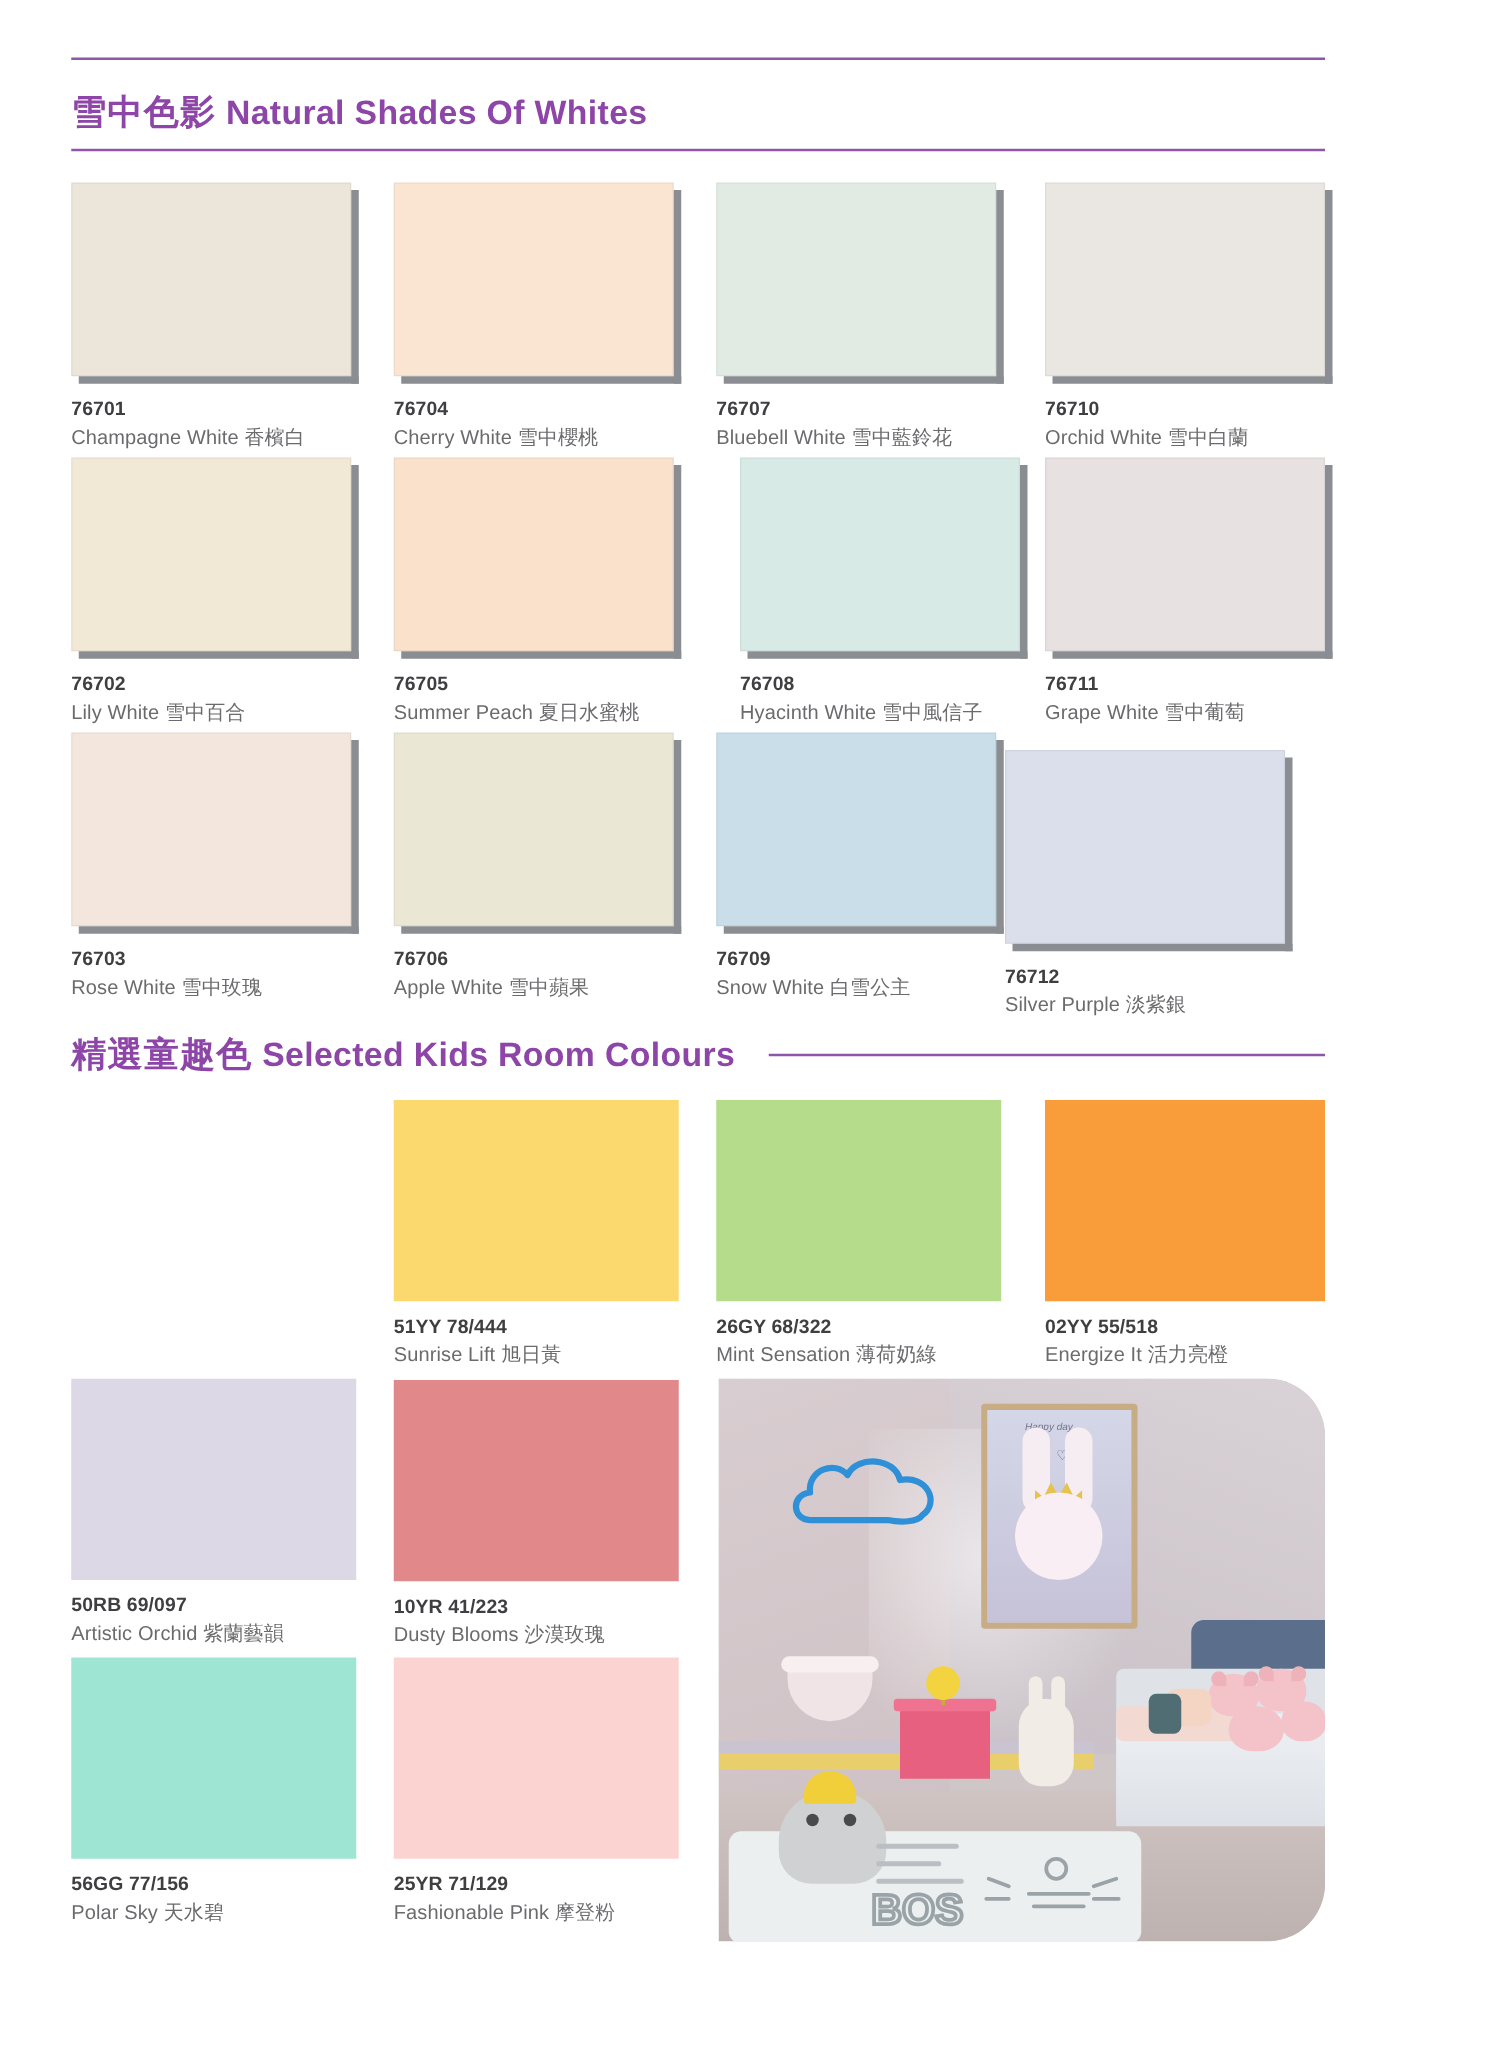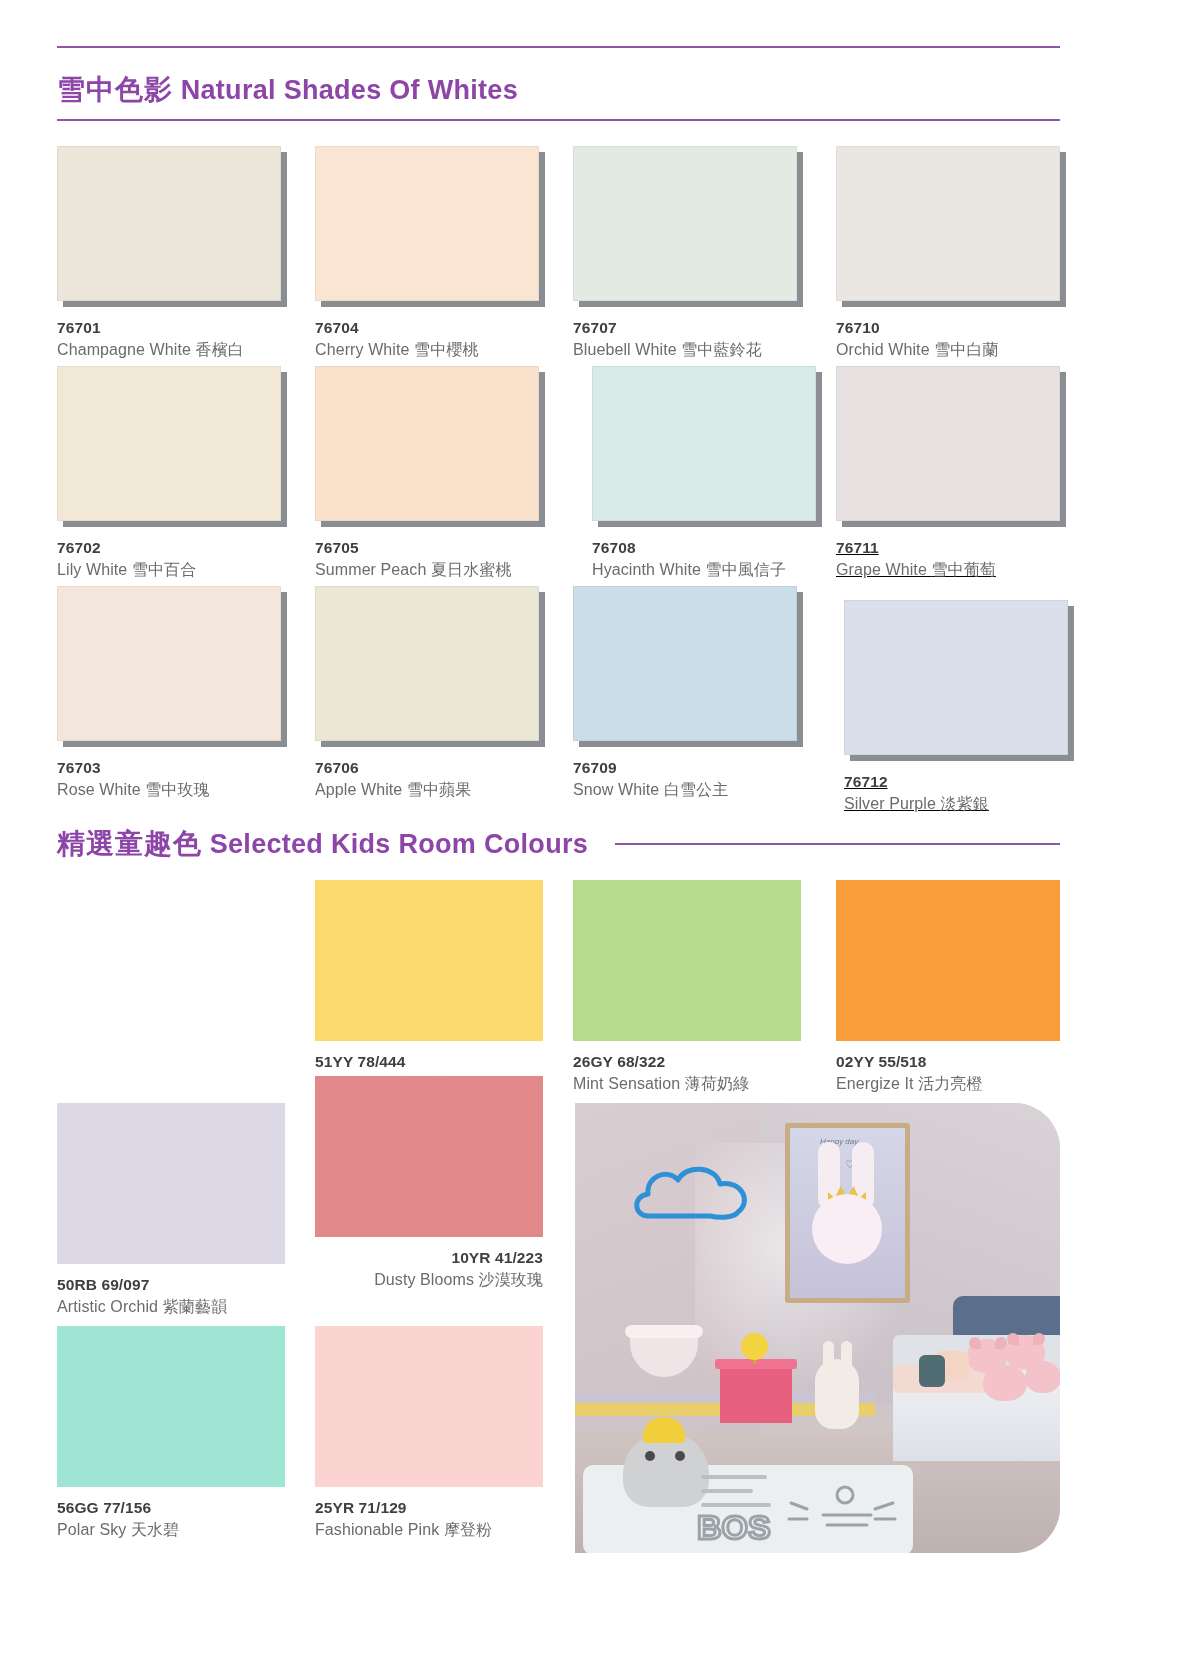--- a/index.html
+++ b/index.html
@@ -266,21 +266,21 @@
       <div class="shadow-r"></div>
       <div class="shadow-b"></div>
     </div>
     <div class="code">76708</div>
     <div class="name">
       <span>Hyacinth White</span>
       <span>雪中風信子</span>
     </div>
   </div>
 
-  <div class="swatch" style="left:836px; top:366px;text-decoration:underline;">
+  <div class="swatch" style="left:836px; top:366px;">
     <div class="chip">
       <div class="face" style="background:#e7e1e1"></div>
       <div class="shadow-r"></div>
       <div class="shadow-b"></div>
     </div>
     <div class="code">76711</div>
     <div class="name">
       <span>Grape White</span>
       <span>雪中葡萄</span>
     </div>
@@ -318,21 +318,21 @@
       <div class="shadow-r"></div>
       <div class="shadow-b"></div>
     </div>
     <div class="code">76709</div>
     <div class="name">
       <span>Snow White</span>
       <span>白雪公主</span>
     </div>
   </div>
 
-  <div class="swatch" style="left:844px; top:600px;text-decoration:underline;">
+  <div class="swatch" style="left:804px; top:600px;">
     <div class="chip">
       <div class="face" style="background:#dbdeeb"></div>
       <div class="shadow-r"></div>
       <div class="shadow-b"></div>
     </div>
     <div class="code">76712</div>
     <div class="name">
       <span>Silver Purple</span>
       <span>淡紫銀</span>
     </div>
@@ -384,21 +384,21 @@
     <div class="chip flat">
       <div class="face" style="background:#dcd8e6; width:228px; height:161px;"></div>
     </div>
     <div class="code">50RB 69/097</div>
     <div class="name">
       <span>Artistic Orchid</span>
       <span>紫蘭藝韻</span>
     </div>
   </div>
 
-  <div class="swatch" style="left:315px; top:1076px;text-align:right;">
+  <div class="swatch" style="left:315px; top:1104px;">
     <div class="chip flat">
       <div class="face" style="background:#e0888a; width:228px; height:161px;"></div>
     </div>
     <div class="code">10YR 41/223</div>
     <div class="name">
       <span>Dusty Blooms</span>
       <span>沙漠玫瑰</span>
     </div>
   </div>
 

